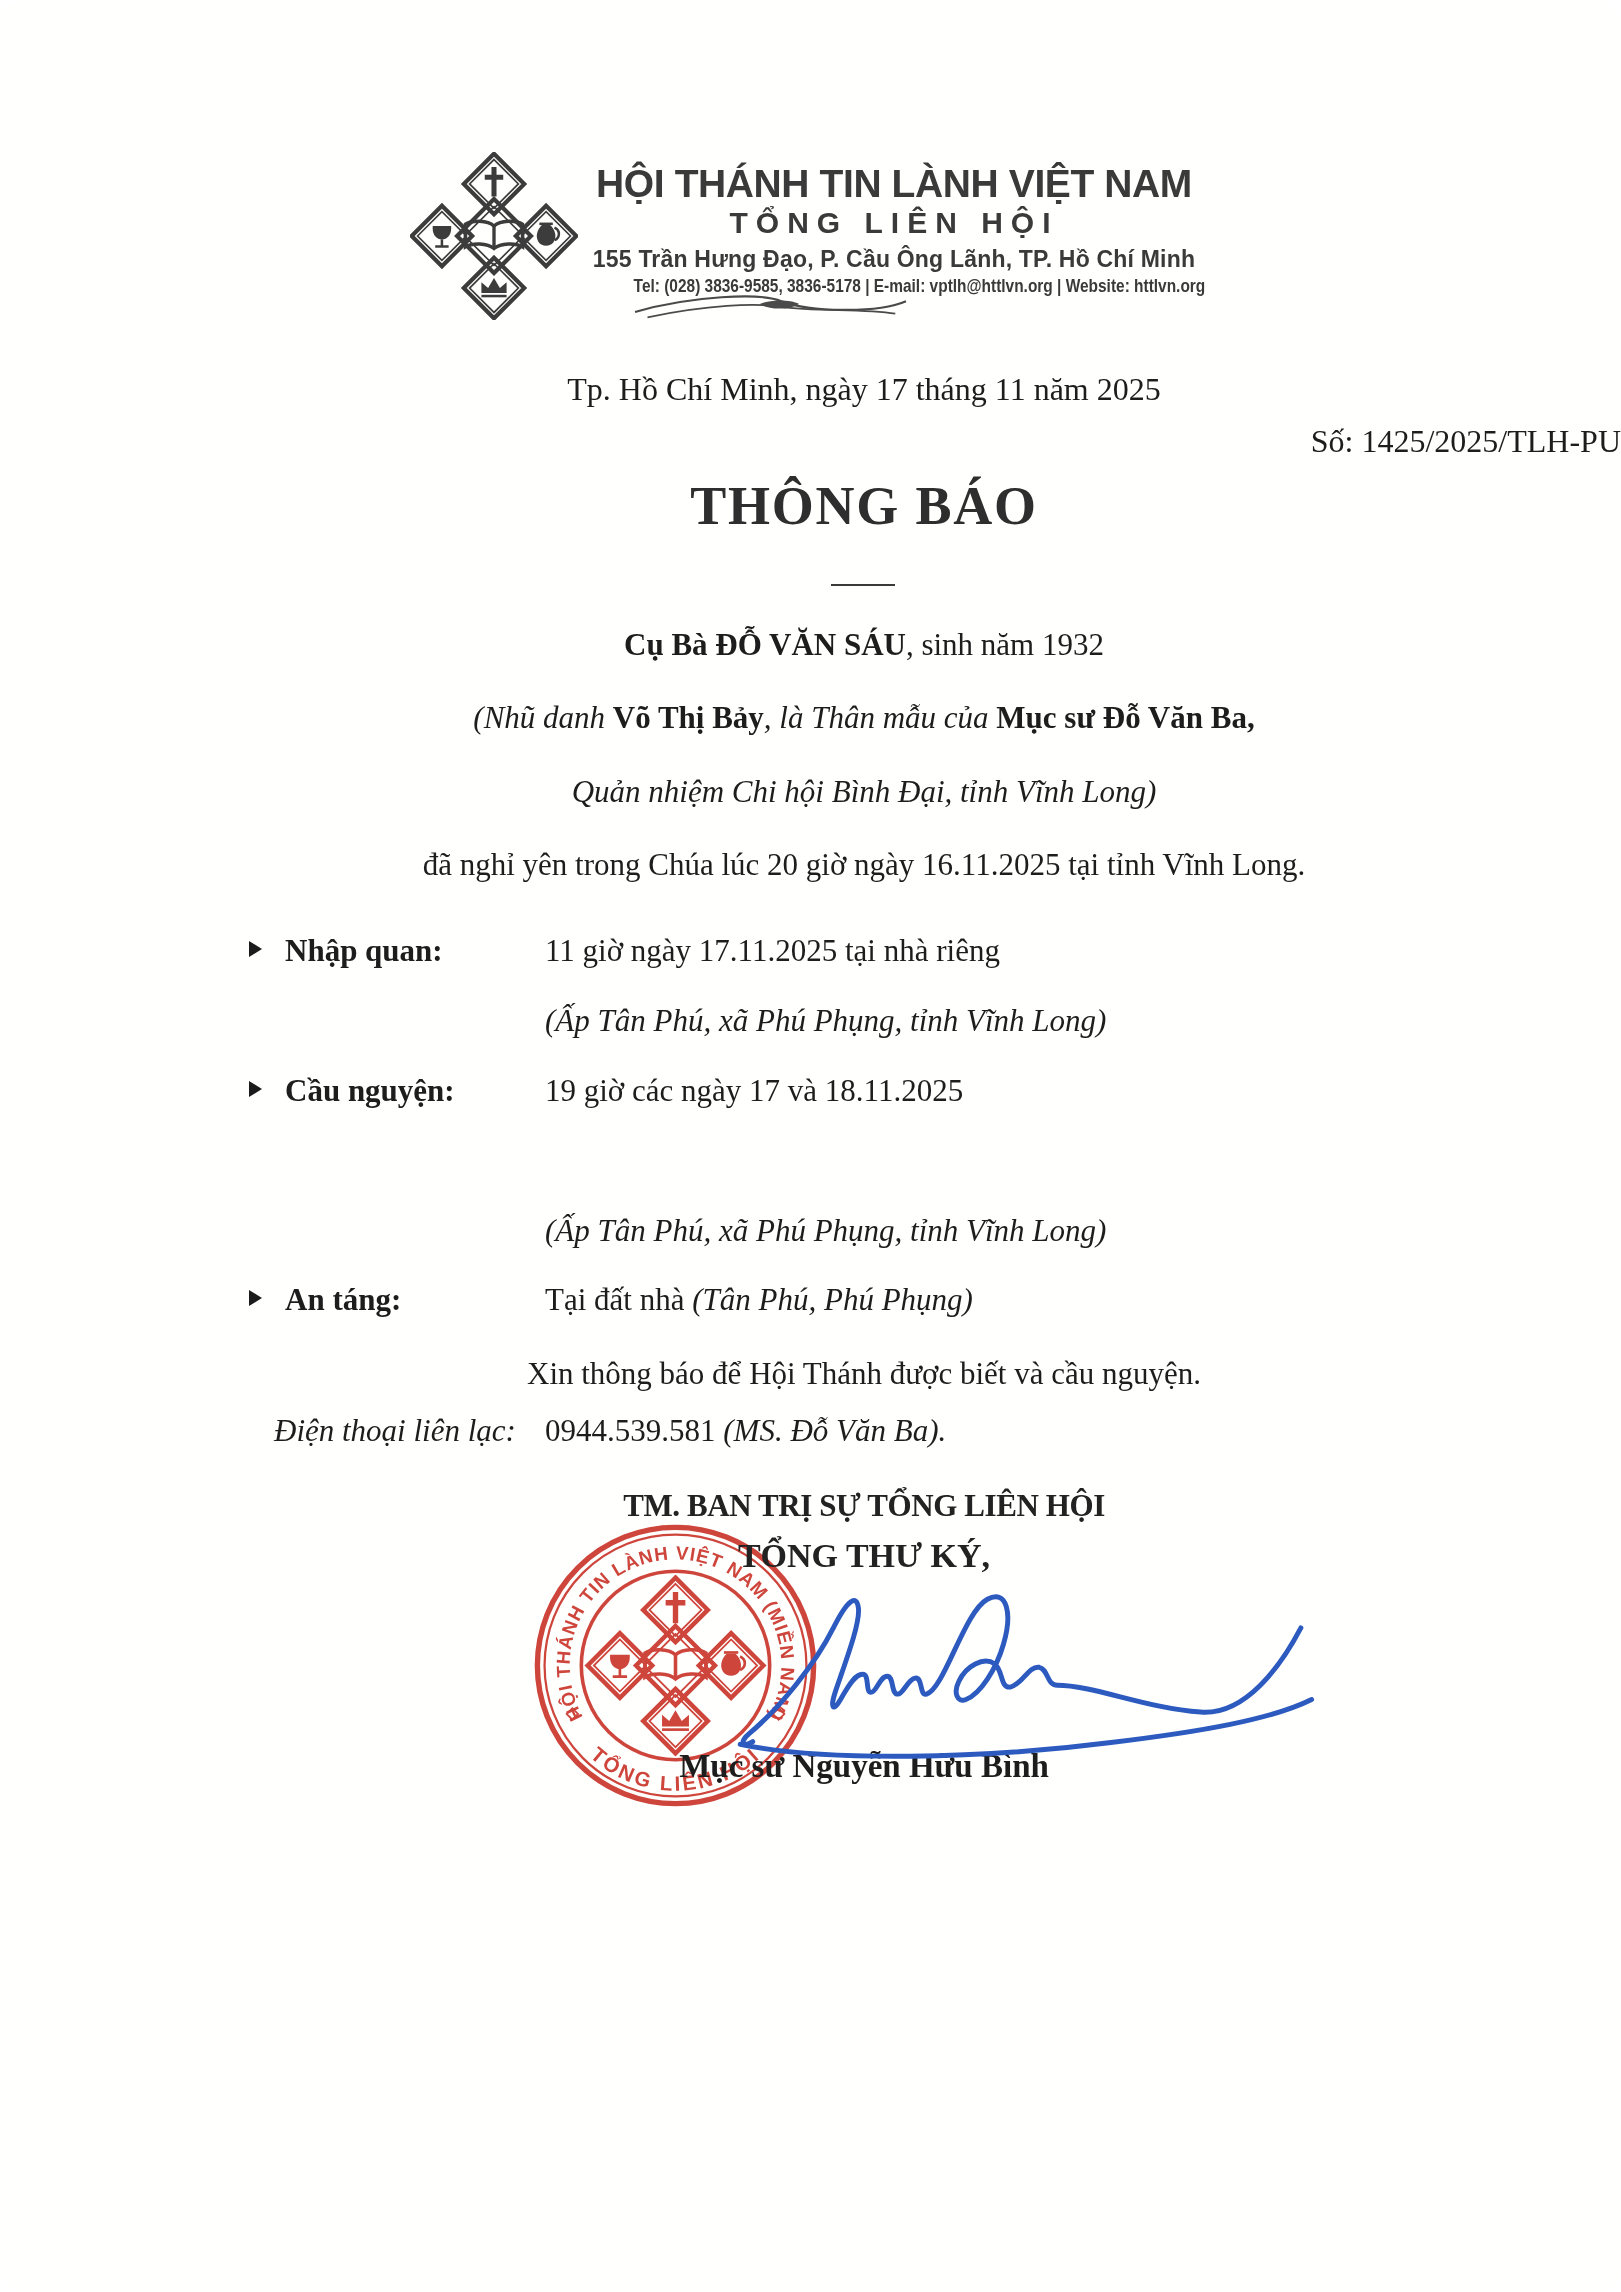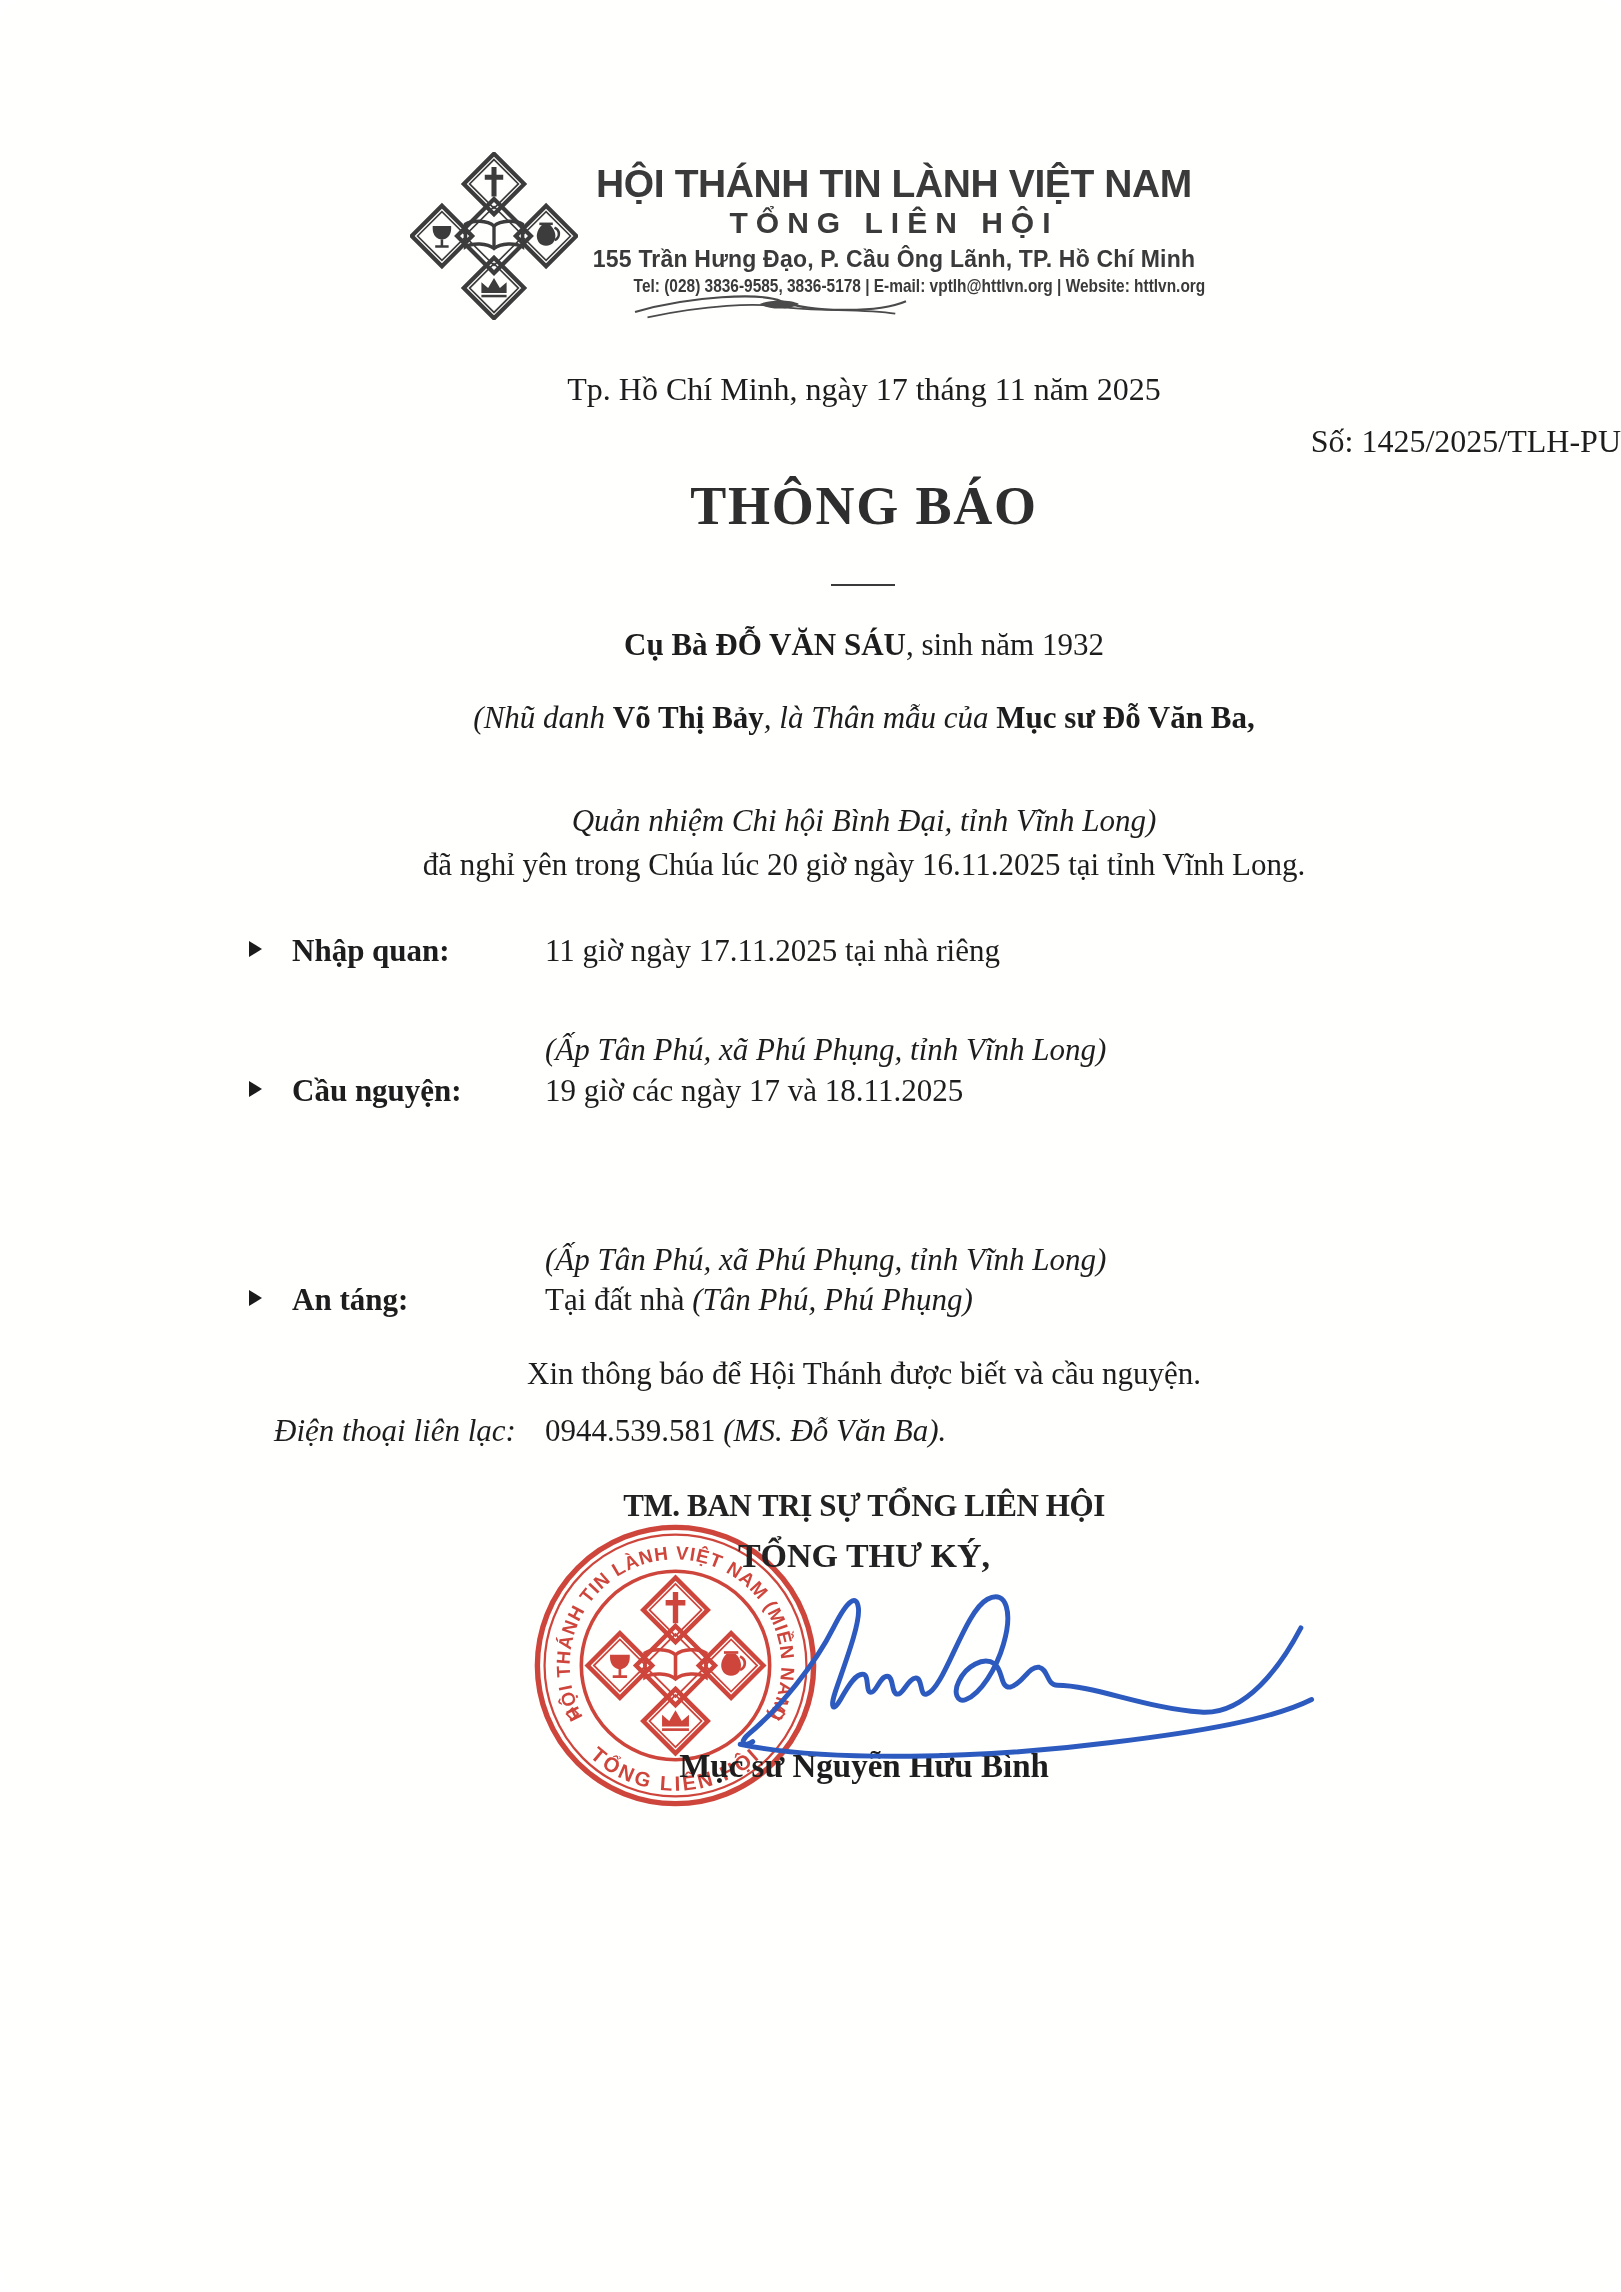--- a/index.html
+++ b/index.html
@@ -1,20 +1,20 @@
 <!DOCTYPE html>
 <html style="font-size:14.3px"><head>
 <meta charset="utf-8">
 <style>
   html,body{margin:0;padding:0;background:#ffffff;}
   .page{position:relative;width:1621px;height:2293px;background:#fffffe;overflow:hidden;
         font-family:"Liberation Serif","DejaVu Serif",serif;color:#1d1d1d;border-radius:26px;}
   .sans{font-family:"Liberation Sans","DejaVu Sans",sans-serif;}
   .center-965{position:absolute;left:107px;width:1514px;text-align:center;}
-  .italic{font-style:italic;margin-top:29px;}
+  .italic{font-style:italic;}
   .bold{font-weight:bold;}
 
   
   .logo-svg{position:absolute;left:410px;top:152px;width:168px;height:168px;color:#3c3c3c;}
   .header-text{position:absolute;left:584px;top:163px;width:620px;text-align:center;color:#3a3a3a;}
   .org-name{font-size:39px;font-weight:bold;letter-spacing:-0.4px;line-height:1.06;}
   .org-division{font-size:30px;font-weight:bold;letter-spacing:8px;margin-top:1.8px;}
   .org-address{font-size:23px;font-weight:bold;margin-top:5.4px;letter-spacing:0.2px;}
   .org-contact{font-size:18.4px;font-weight:bold;margin-top:2.7px;transform:scaleX(.84);transform-origin:50% 50%;white-space:nowrap;}
   .flourish-svg{position:absolute;left:627px;top:287px;width:287px;height:41px;color:#4a4a4a;}
@@ -29,21 +29,21 @@
   .ann{font-size:31px;}
   .ann-l1{top:627px;}
   .ann-l2{top:700px;}
   .ann-l3{top:774px;}
   .ann-l4{top:847px;}
 
   
   .sched-row{position:absolute;left:0;width:1621px;height:47px;font-size:31px;}
   .bullet{position:absolute;left:249px;top:8px;width:0;height:0;
           border-left:13.4px solid #1b1b1b;border-top:8px solid transparent;border-bottom:8px solid transparent;}
-  .sched-label{position:absolute;left:292px;font-weight:bold;}
+  .sched-label{position:absolute;left:285px;font-weight:bold;}
   .sched-label-it{position:absolute;left:274px;font-style:italic;}
   .sched-value{position:absolute;left:545px;}
 
   
   .closing-note{top:1356px;font-size:31px;}
   .on-behalf{top:1488px;font-size:31px;font-weight:bold;letter-spacing:-0.4px;color:#222;z-index:2;}
   .signer-title{top:1537px;font-size:34px;font-weight:bold;color:#222;z-index:2;}
   .signer-name{top:1748px;font-size:33px;font-weight:bold;z-index:2;}
 
   .stamp-svg{position:absolute;left:532px;top:1522px;width:287px;height:287px;color:#cb372e;z-index:1;opacity:.93;}

